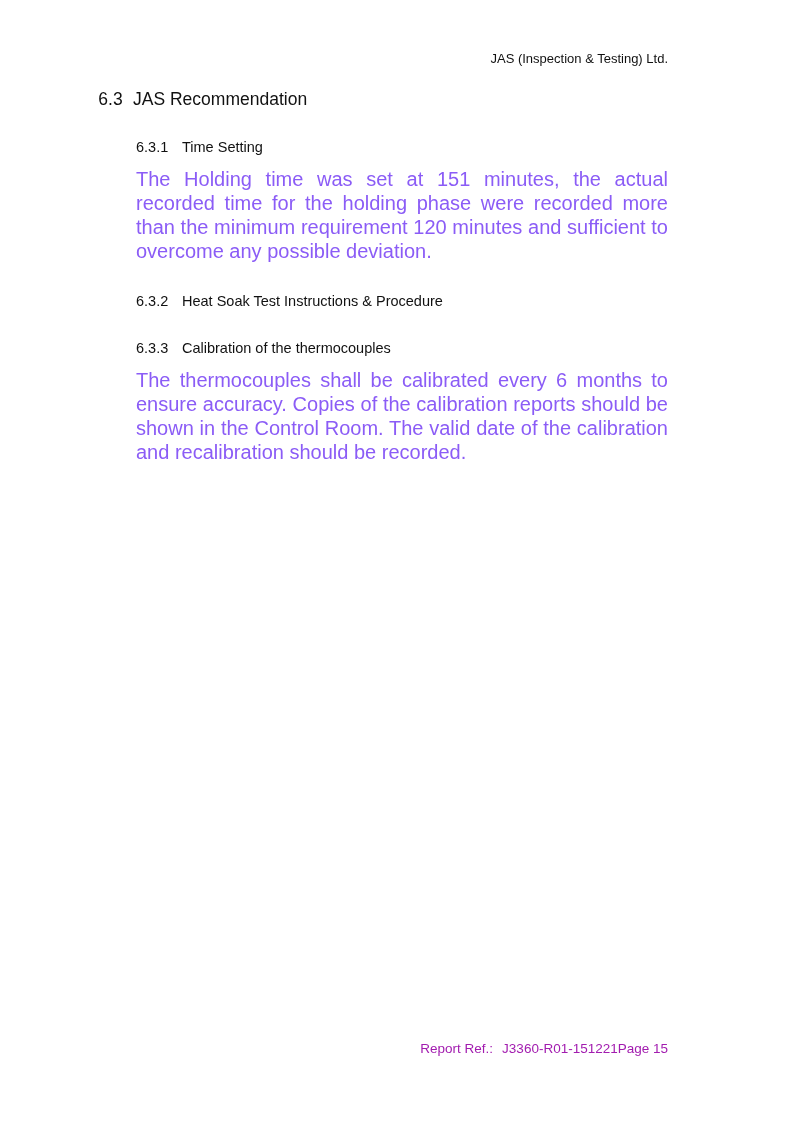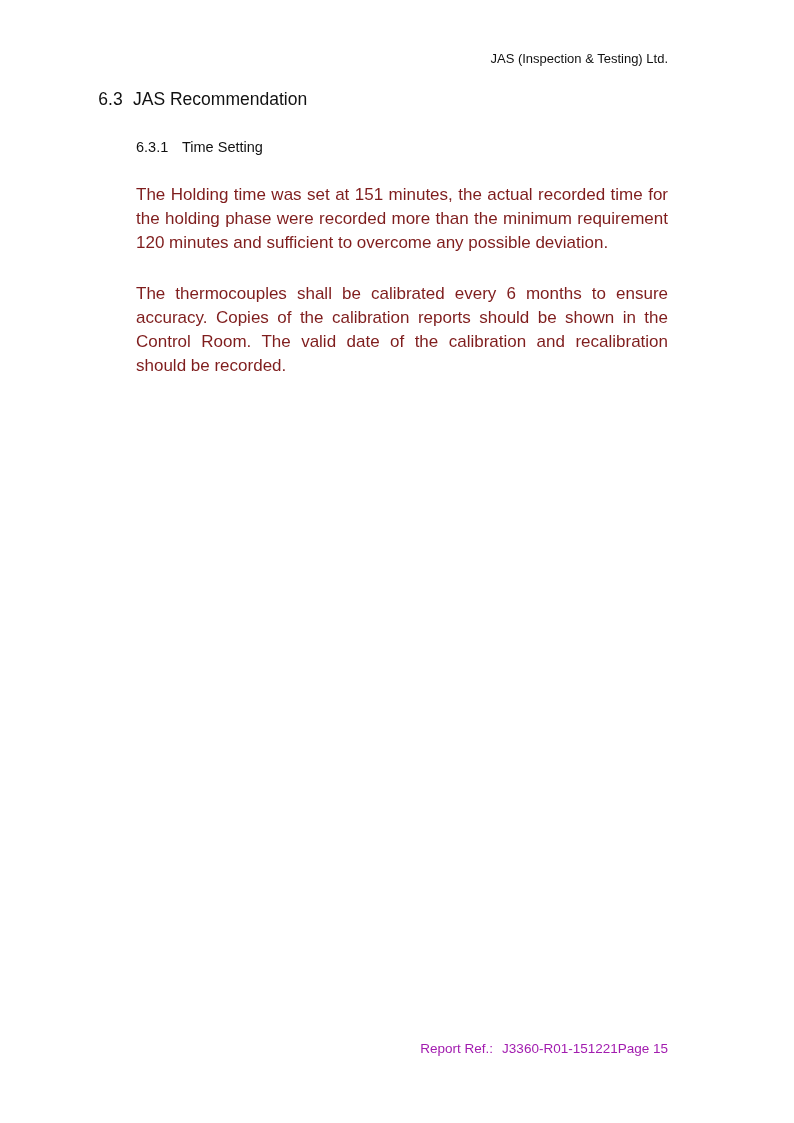--- a/index.html
+++ b/index.html
@@ -46,26 +46,26 @@
     display: flex;
   }
   .sub-heading.first { margin-top: 29px; }
   .sub-heading.later { margin-top: 30px; }
   .sub-number {
     display: inline-block;
     width: 46px;
     flex: 0 0 46px;
   }
   .body-text {
-    margin-top: 27px;
-    font-size: 17px;
+    margin-top: 11px;
+    font-size: 20px;
     line-height: 24px;
     text-align: justify;
     max-width: 564px;
-    color: #7f1d1d;
+    color: #8b5cf6;
   }
   .page-footer {
     position: absolute;
     left: 88px;
     right: 94px;
     top: 1040px;
     display: flex;
     justify-content: flex-end;
     font-size: 13.5px;
     line-height: 17px;
@@ -93,23 +93,31 @@
 
       <div class="subsection">
         <div class="sub-heading first">
           <span class="sub-number">6.3.1</span>
           <span class="sub-title">Time Setting</span>
         </div>
         <p class="body-text">The Holding time was set at 151 minutes, the actual recorded time for the holding phase were recorded more than the minimum requirement 120 minutes and sufficient to overcome any possible deviation.</p>
       </div>
 
       <div class="subsection">
+        <div class="sub-heading later">
+          <span class="sub-number">6.3.2</span>
+          <span class="sub-title">Heat Soak Test Instructions &amp; Procedure</span>
+        </div>
       </div>
 
       <div class="subsection">
+        <div class="sub-heading later">
+          <span class="sub-number">6.3.3</span>
+          <span class="sub-title">Calibration of the thermocouples</span>
+        </div>
         <p class="body-text">The thermocouples shall be calibrated every 6 months to ensure accuracy. Copies of the calibration reports should be shown in the Control Room. The valid date of the calibration and recalibration should be recorded.</p>
       </div>
 
     </div>
   </div>
 
   <div class="page-footer">
     <span class="footer-left">
       <span class="footer-ref-label">Report Ref.:</span><span>J3360-R01-151221</span>
     </span>

